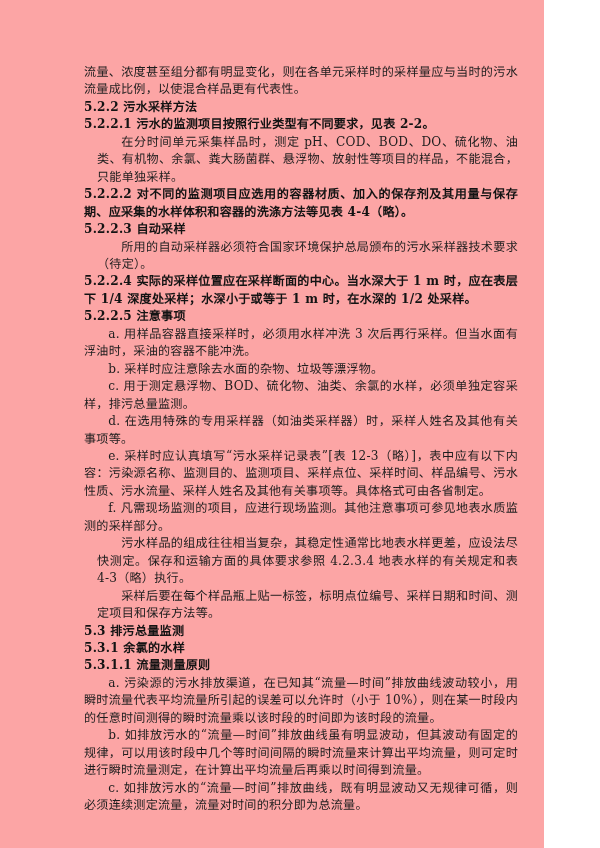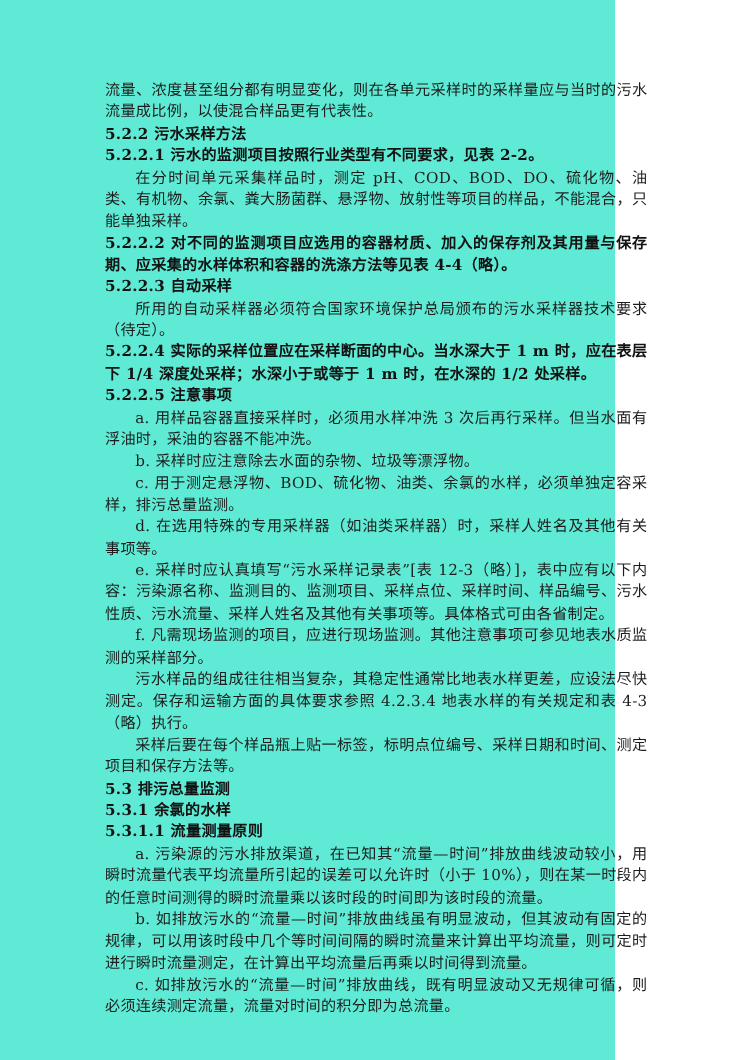--- a/index.html
+++ b/index.html
@@ -11,23 +11,23 @@
   body {
     width: 600px;
     height: 848px;
     overflow: hidden;
     font-family: "DejaVu Serif", "Liberation Serif", serif;
     color: #1b1b1b;
     -webkit-font-smoothing: antialiased;
   }
   .page {
     position: relative;
-    width: 492px;
+    width: 544px;
     height: 848px;
-    background: #5eead4;
+    background: #fca5a5;
     box-sizing: border-box;
   }
   .text-block {
     position: absolute;
     left: 84px;
     top: 64px;
     width: 434px;
   }
   
   .line {
@@ -42,20 +42,21 @@
     white-space: normal;
   }
   
   .line.heading {
     font-weight: bold;
     color: #131313;
   }
   
   .line.indent {
     text-indent: 2em;
+    margin-left: 13px;
   }
   
   .line.item {
     text-indent: 2em;
   }
   
   .line.flush {
     text-indent: 0;
   }
 </style>

